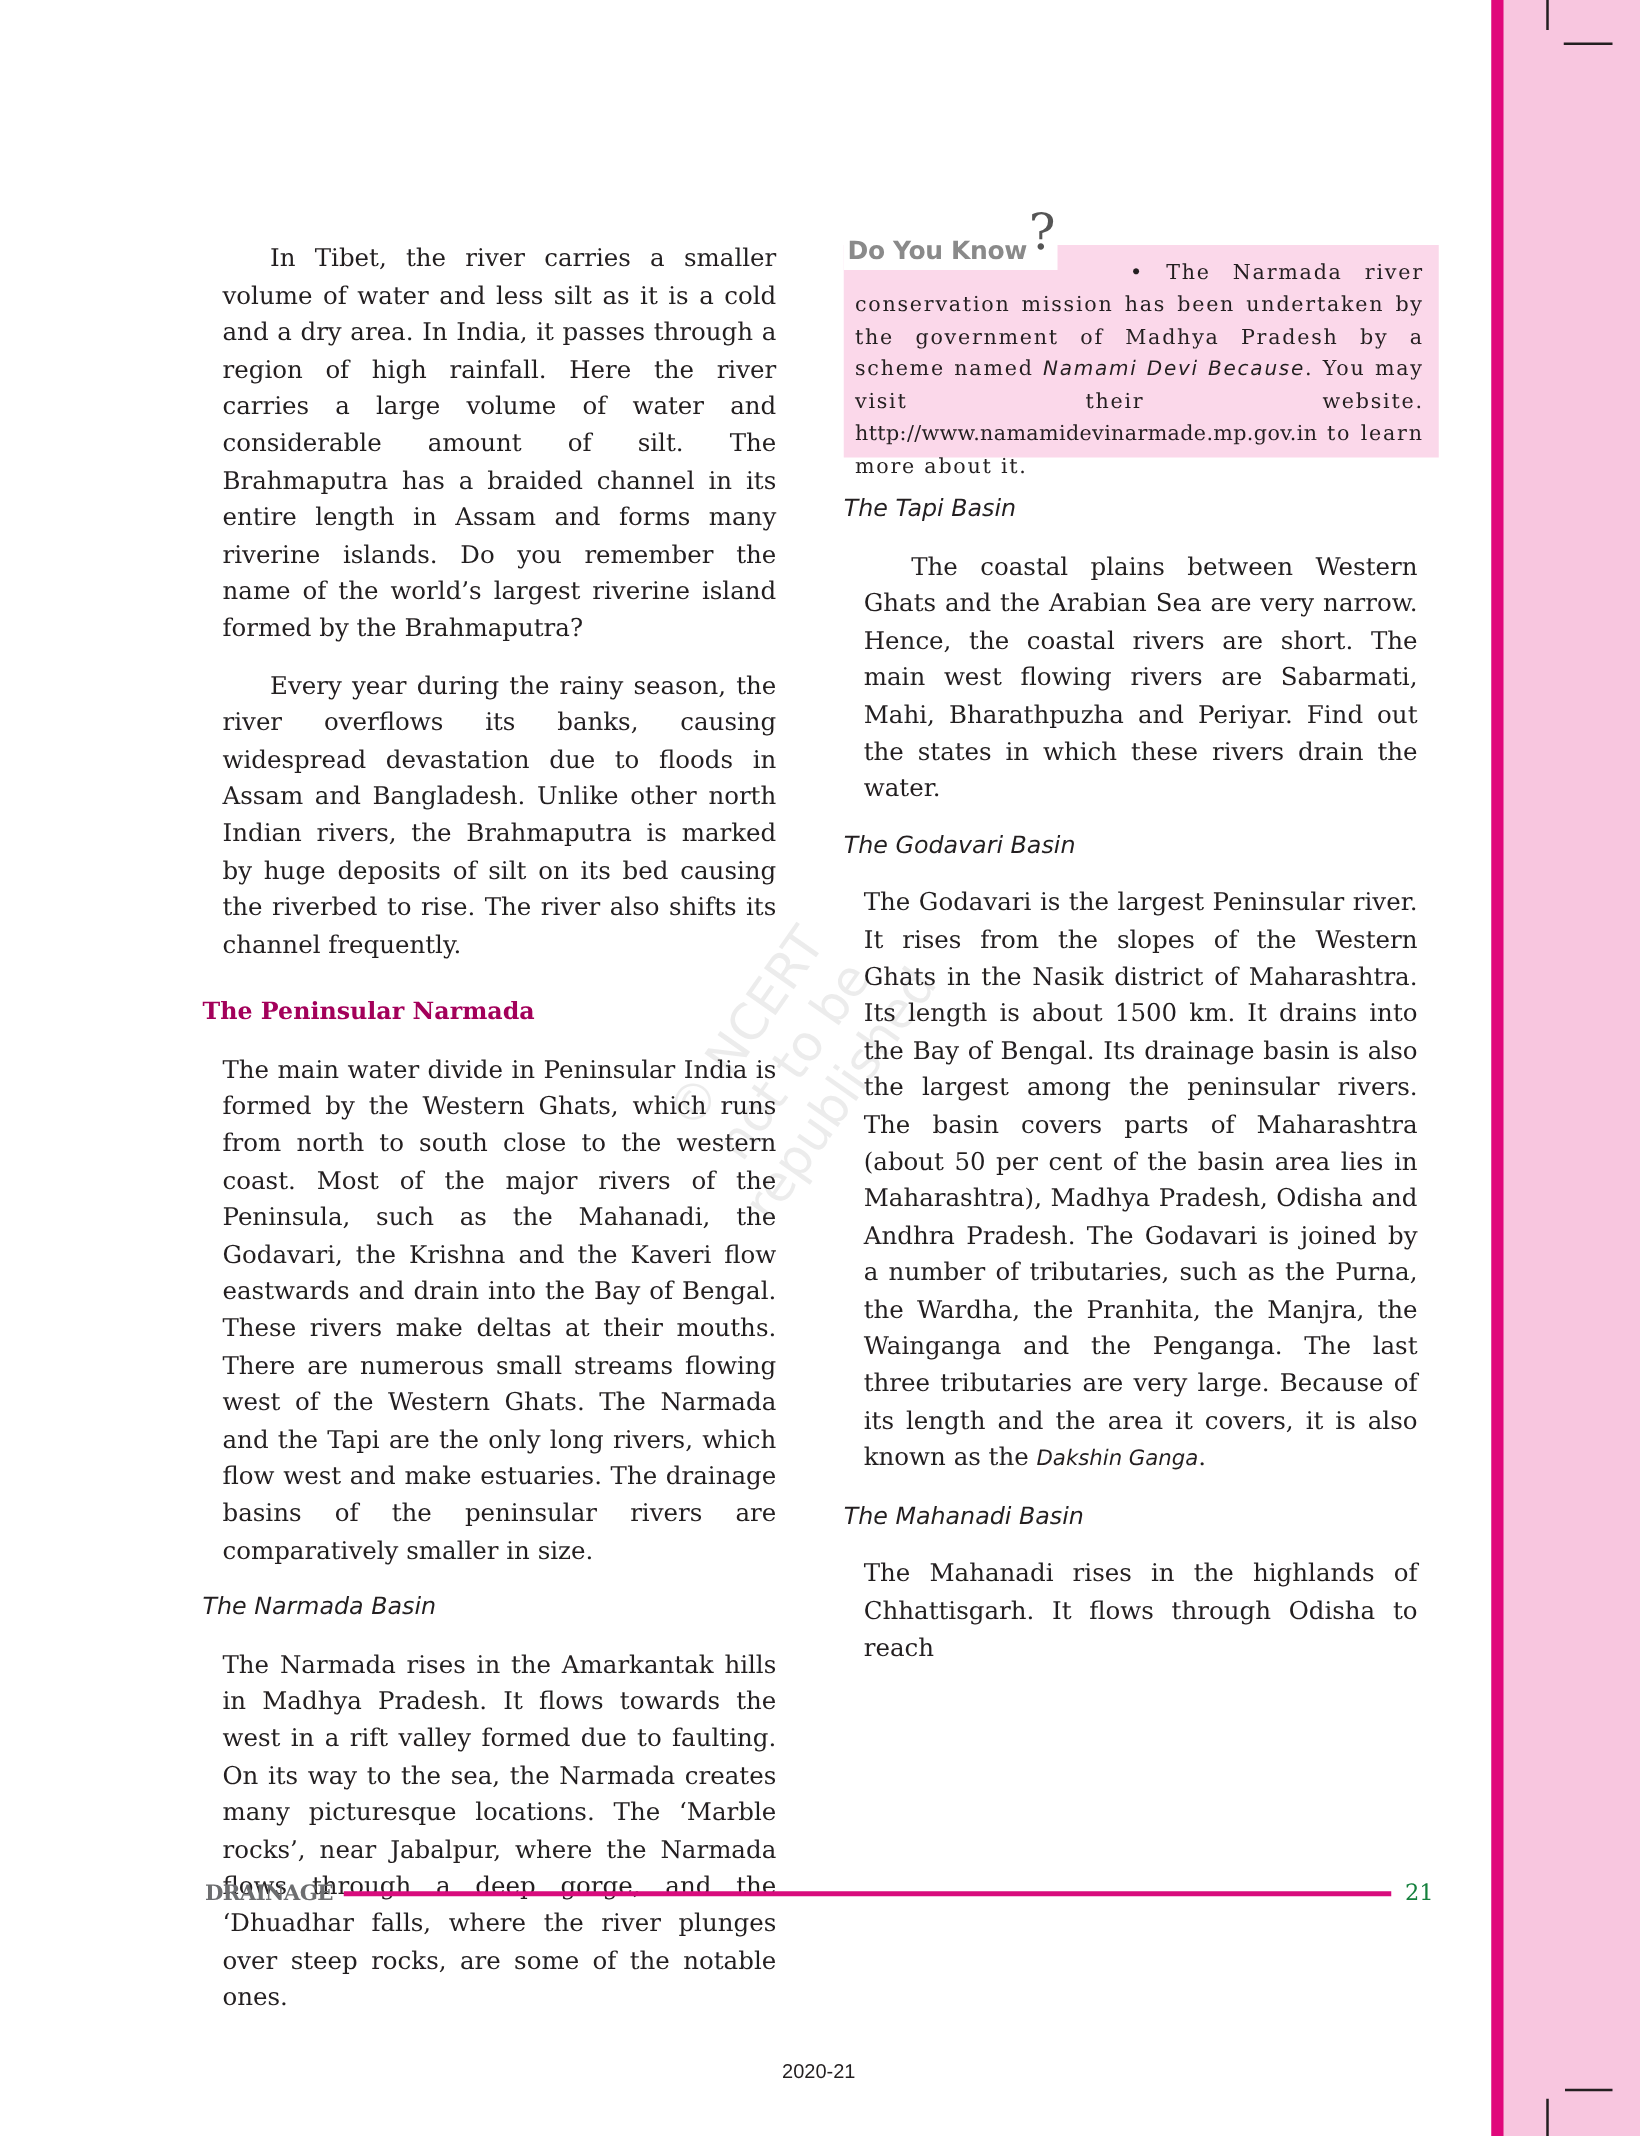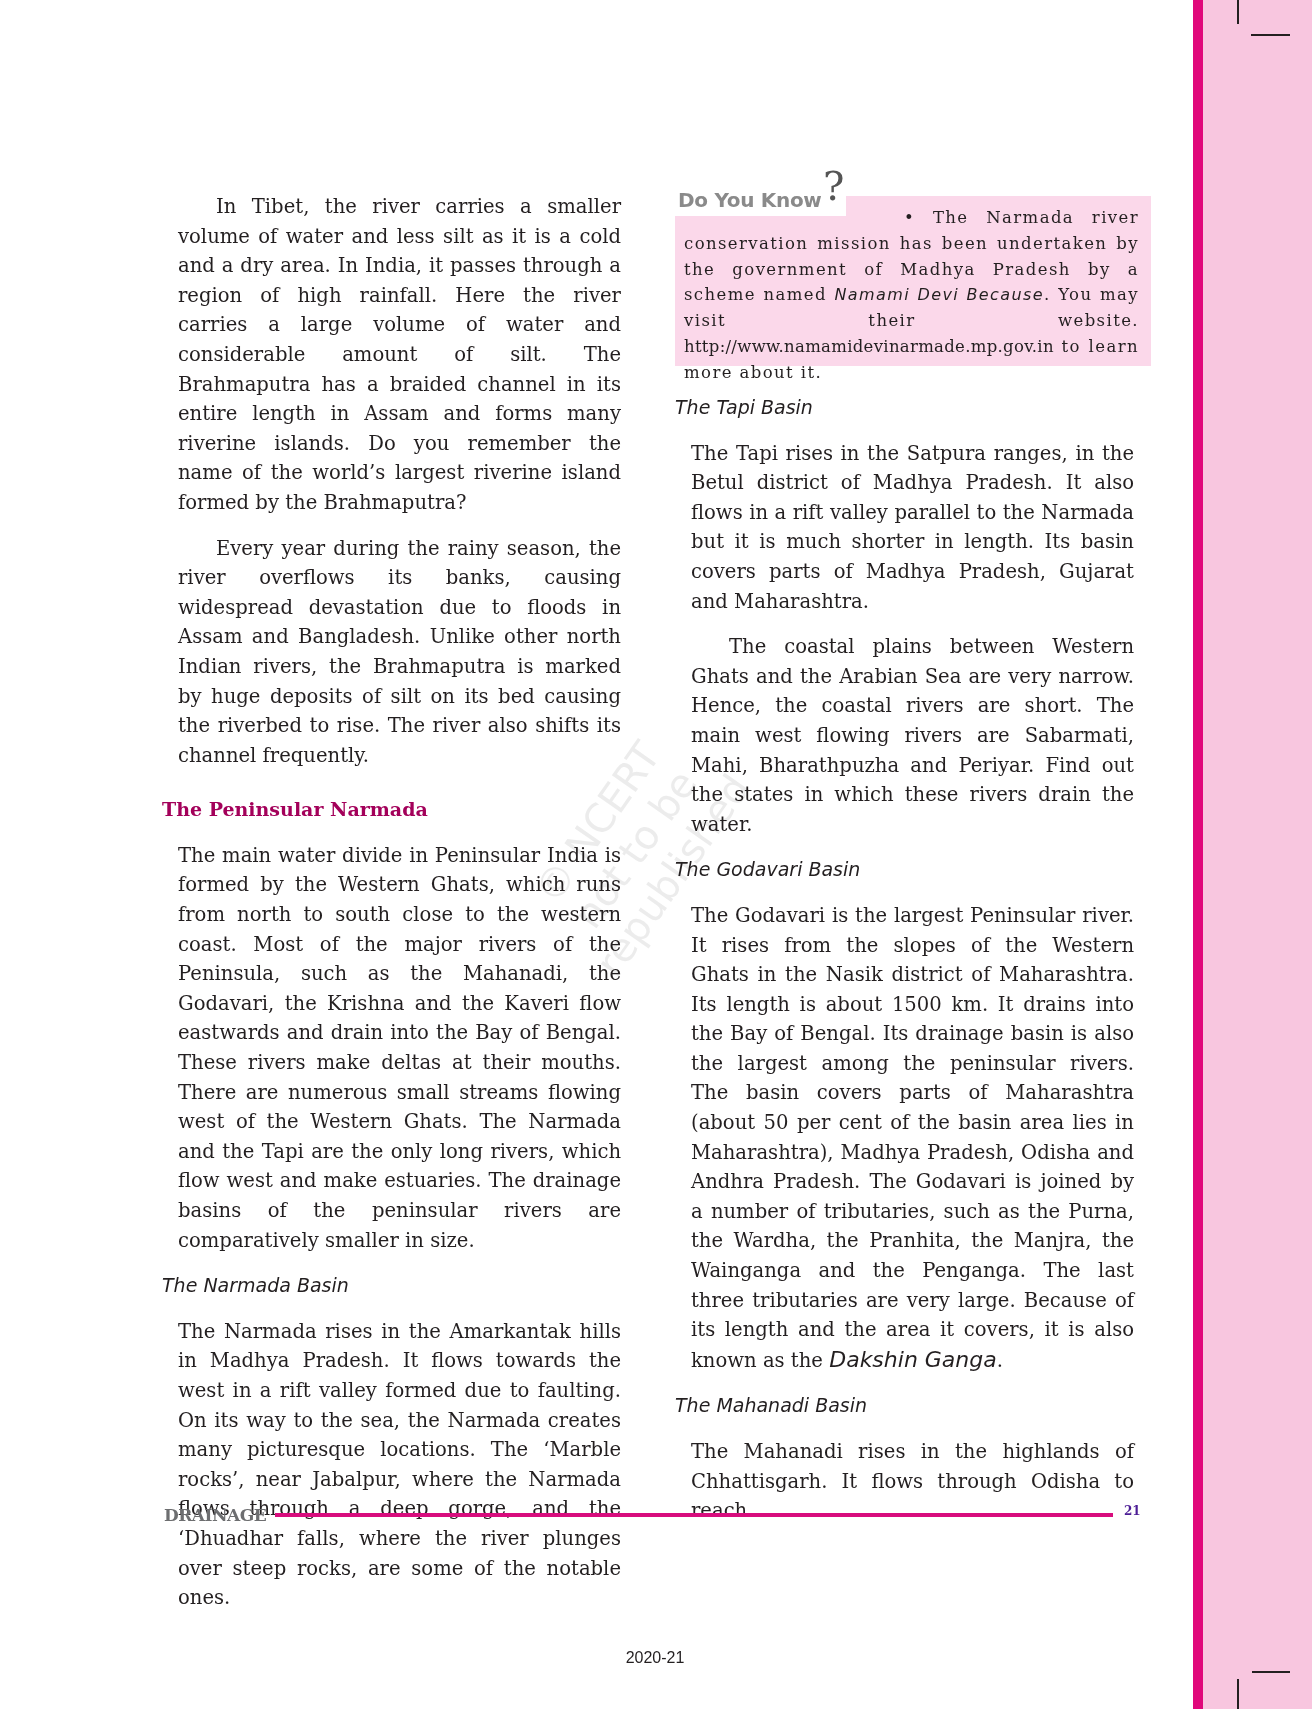--- a/index.html
+++ b/index.html
@@ -20,21 +20,21 @@
   #col-right { left: 675px; top: 382px; }
   .heading-red {
     font-family: "DejaVu Serif", serif; font-weight: bold;
     color: #a3005a; font-size: 19px; margin: 25px 0 9px 0 !important;
     text-align: left;
   }
   .sub-italic {
     font-family: "DejaVu Sans", sans-serif; font-style: italic;
     font-size: 19px; margin: 11px 0 11px 0 !important; text-align: left; color: #231f20;
   }
-  em { font-family: "DejaVu Sans", sans-serif; font-style: italic; font-size: 22px; }
+  em { font-family: "DejaVu Sans", sans-serif; font-style: italic; font-size: 17px; }
   .box {
     position: absolute; left: 675px; top: 196px; width: 476px; height: 170px;
     background: #fbd8ea;
   }
   .box-tab {
     position: absolute; left: 675px; top: 176px; width: 171px; height: 40px; background: #ffffff;
   }
   .dyk-title {
     position: absolute; left: 678px; top: 188px;
     font-family: "DejaVu Sans", sans-serif; font-weight: bold; font-size: 20px;
@@ -55,21 +55,21 @@
   .footer-label {
     position: absolute; left: 164px; top: 1505px;
     font-family: "DejaVu Serif", serif; font-weight: bold; font-size: 17px; color: #6d6e70;
     letter-spacing: -0.5px;
   }
   .footer-line {
     position: absolute; left: 275px; top: 1513px; width: 838px; height: 4px; background: #d80c7d;
   }
   .footer-page {
     position: absolute; left: 1124px; top: 1504px;
-    font-family: "DejaVu Serif", serif; font-weight: bold; font-size: 12px; color: #4c1d95;
+    font-family: "DejaVu Serif", serif; font-weight: normal; font-size: 18px; color: #15803d;
   }
   .year {
     position: absolute; left: 620px; top: 1649px; width: 70px; text-align: center;
     font-family: "Liberation Sans", sans-serif; font-size: 16px; color: #231f20;
   }
   .stripe { position: absolute; left: 1193px; top: 0; width: 10px; height: 1709px; background: #e0087b; }
   .pinkband { position: absolute; left: 1203px; top: 0; width: 109px; height: 1709px; background: #f8c6df; }
   .crop { position: absolute; background: #231f20; }
   .watermark {
     position: absolute; left: 470px; top: 780px; width: 330px;
@@ -108,21 +108,20 @@
 <div class="dyk-q">?</div>
 <div class="box-text">
   <p class="first">
     <span>•</span>
     <span>The Narmada river conservation mission has been undertaken by the government of Madhya Pradesh by a scheme named </span><em>Namami Devi Because</em><span>. You may visit their website. </span><span class="mono">http://www.namamidevinarmade.mp.gov.in</span><span> to learn more about it.</span>
   </p>
 </div>
 
 <div class="col" id="col-right">
   <p class="sub-italic">The Tapi Basin</p>
-  <p>The Tapi rises in the Satpura ranges, in the Betul district of Madhya Pradesh. It also flows in a rift valley parallel to the Narmada but it is much shorter in length. Its basin covers parts of Madhya Pradesh, Gujarat and Maharashtra.</p>
   <p class="indent">The coastal plains between Western Ghats and the Arabian Sea are very narrow. Hence, the coastal rivers are short. The main west flowing rivers are Sabarmati, Mahi, Bharathpuzha and Periyar. Find out the states in which these rivers drain the water.</p>
   <p class="sub-italic">The Godavari Basin</p>
   <p><span>The Godavari is the largest Peninsular river. It rises from the slopes of the Western Ghats in the Nasik district of Maharashtra. Its length is about 1500 km.  It drains into the Bay of Bengal. Its drainage basin is also the largest among the peninsular rivers. The basin covers parts of Maharashtra (about 50 per cent of the basin area lies in Maharashtra), Madhya Pradesh, Odisha and Andhra Pradesh. The Godavari is joined by a number of tributaries, such as the Purna, the Wardha, the Pranhita, the Manjra, the Wainganga and the Penganga.  The last three tributaries are very large. Because of its length and the area it covers, it is also known as the </span><em>Dakshin Ganga</em><span>.</span></p>
   <p class="sub-italic">The Mahanadi Basin</p>
   <p>The Mahanadi rises in the highlands of Chhattisgarh. It flows through Odisha to reach</p>
 </div>
 
 <div class="footer-label">DRAINAGE</div>
 <div class="footer-line"></div>
 <div class="footer-page">21</div>

